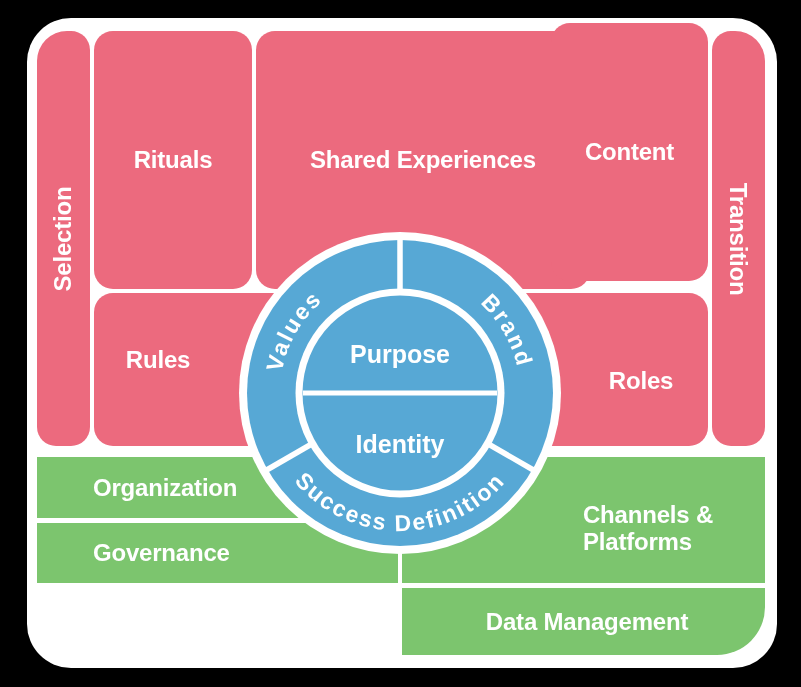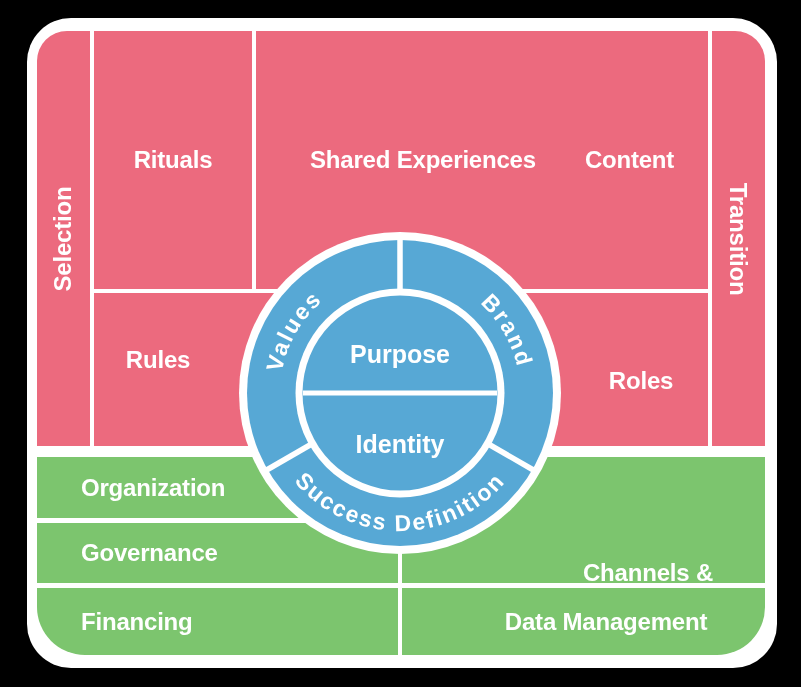--- a/index.html
+++ b/index.html
@@ -6,31 +6,31 @@
   .stage{
     position:relative;width:801px;height:687px;overflow:hidden;
     background:var(--background,#000);
     font-family:"Liberation Sans",sans-serif;
   }
   .card{
     position:absolute;left:27px;top:18px;width:750px;height:650px;
     background:var(--card,#fff);border-radius:44px;
   }
   .cell{position:absolute;display:flex;align-items:center;justify-content:center;}
-  .pink{background:var(--pink,#ec6a7e);}
+  .pink{background:var(--pink,#ec6a7e);border-radius:19px;}
   .green{background:var(--green,#7cc56e);}
   .cell-label,.flabel{
     color:var(--label,#fff);font-weight:700;font-size:24px;
     letter-spacing:-0.2px;white-space:nowrap;
   }
   .flabel{position:absolute;transform:translate(-50%,-50%);}
   .rot-ccw{transform:rotate(-90deg);}
   .rot-cw{transform:rotate(90deg);}
-  .left-align{justify-content:flex-start;padding-left:44px;box-sizing:border-box;}
-  .two-line{text-align:left;line-height:27px;white-space:nowrap;margin-top:44px;}
+  .left-align{justify-content:flex-start;padding-left:56px;box-sizing:border-box;}
+  .two-line{text-align:left;line-height:27px;white-space:nowrap;}
   .circle-svg{position:absolute;left:0;top:0;width:801px;height:687px;pointer-events:none;}
   .svg-white{fill:var(--card,#fff);}
   .svg-blue{fill:var(--blue,#57a8d5);}
   .divider{stroke:var(--card,#fff);stroke-width:5.5;}
   .inner-divider{stroke:var(--card,#fff);stroke-width:5;}
   .circle-svg text{
     font-family:"Liberation Sans",sans-serif;font-weight:700;
     fill:var(--label,#fff);
   }
   .core-text{font-size:25px;text-anchor:middle;}
@@ -48,51 +48,49 @@
   </div>
 
   <div class="cell pink" style="left:94px;top:31px;width:158px;height:258px;">
     <span class="cell-label">Rituals</span>
   </div>
 
   <div class="cell pink" style="left:256px;top:31px;width:334px;height:258px;">
     <span class="cell-label">Shared Experiences</span>
   </div>
 
-  <div class="cell pink" style="left:551px;top:31px;width:157px;height:258px;">
+  <div class="cell pink" style="left:551px;top:23px;width:157px;height:258px;">
     <span class="cell-label">Content</span>
   </div>
 
   <div class="cell pink" style="left:712px;top:31px;width:53px;height:415px;border-top-right-radius:30px;">
     <span class="cell-label rot-cw">Transition</span>
   </div>
 
   <div class="cell pink" style="left:94px;top:293px;width:614px;height:153px;"></div>
   <span class="flabel" style="left:158px;top:360px;">Rules</span>
   <span class="flabel" style="left:641px;top:381px;">Roles</span>
 
   <div class="cell green left-align" style="left:37px;top:457px;width:361px;height:61px;">
     <span class="cell-label">Organization</span>
   </div>
 
   <div class="cell green left-align" style="left:37px;top:523px;width:361px;height:60px;">
     <span class="cell-label">Governance</span>
   </div>
 
-  <div class="cell green left-align" style="left:37px;top:588px;width:361px;height:67px;border-bottom-left-radius:48px;">
-    <span class="cell-label">Financing</span>
-  </div>
 
   <div class="cell green" style="left:402px;top:457px;width:363px;height:126px;"></div>
   <div class="flabel two-line" style="left:648px;top:528px;">
     <div>Channels &amp;</div>
+    <div>Platforms</div>
   </div>
 
   <div class="cell green" style="left:402px;top:588px;width:363px;height:67px;border-bottom-right-radius:48px;"></div>
-  <span class="flabel" style="left:606px;top:622px;">Data Management</span>
+  <span class="flabel" style="left:587px;top:622px;">Data Management</span>
 
   <svg class="circle-svg" viewBox="0 0 801 687">
     <circle cx="400" cy="393" r="161" class="svg-white"></circle>
     <circle cx="400" cy="393" r="153" class="svg-blue"></circle>
 
     <g>
       <line class="divider" x1="400" y1="235" x2="400" y2="300"></line>
       <line class="divider" x1="263.2" y1="472" x2="316.9" y2="441"></line>
       <line class="divider" x1="536.8" y1="472" x2="483.1" y2="441"></line>
     </g>

